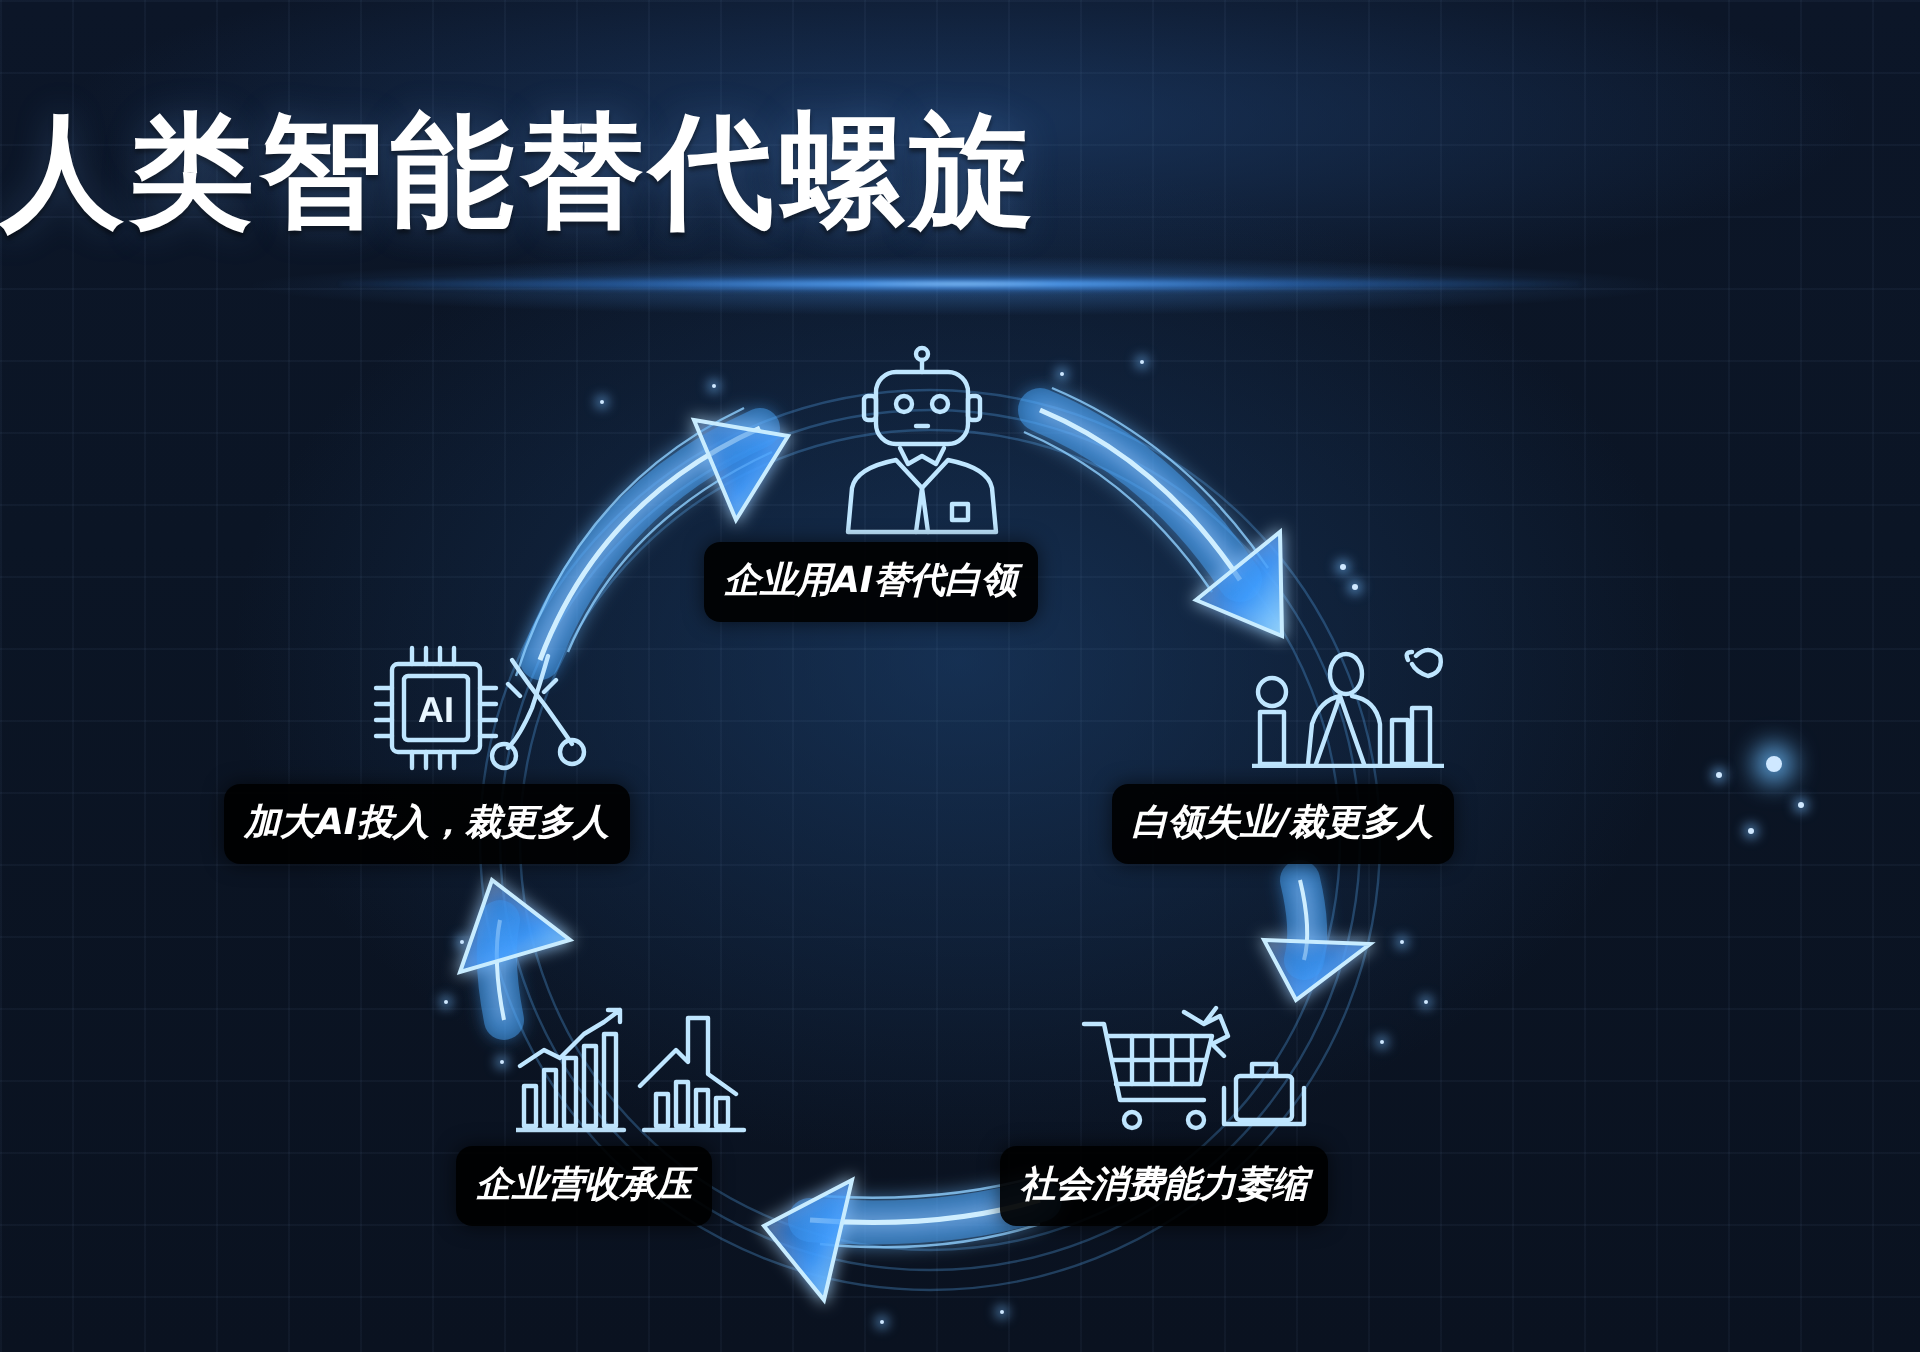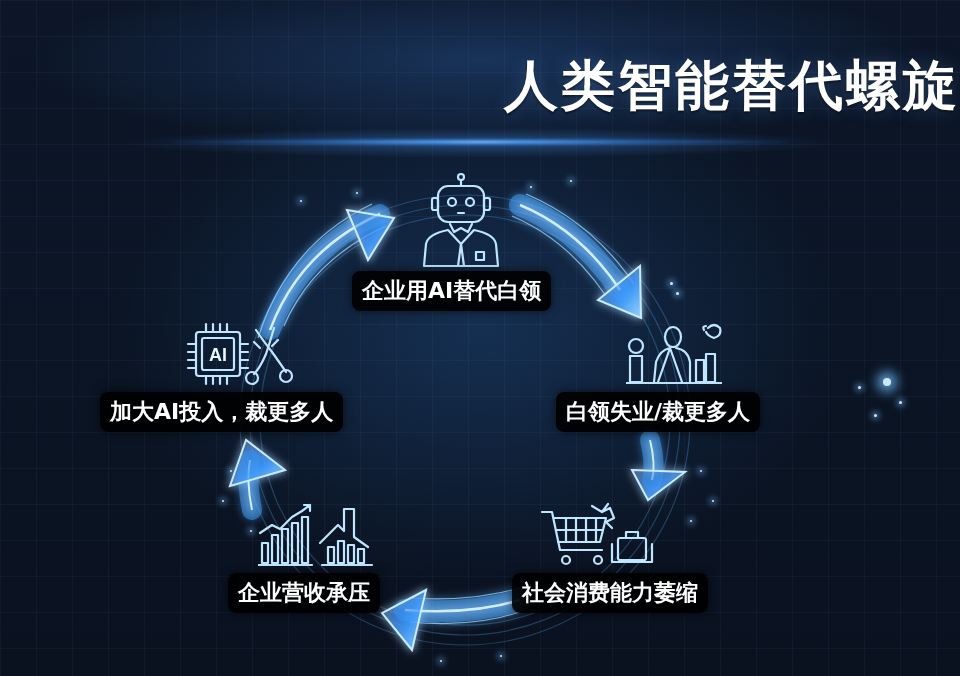--- a/index.html
+++ b/index.html
@@ -18,43 +18,44 @@
     .grid {
       position: absolute; inset: 0;
       background-image:
         linear-gradient(rgba(120,150,190,0.07) 1px, transparent 1px),
         linear-gradient(90deg, rgba(120,150,190,0.07) 1px, transparent 1px);
       background-size: 36px 36px;
       opacity: 0.9;
     }
     .title {
       position: absolute; left: 0; right: 0; top: 40px;
-      text-align: right;
-      color: #ffffff; font-weight: bold; font-size: 54px; letter-spacing: 3px;
+      text-align: left;
+      color: #ffffff; font-weight: bold; font-size: 62px; letter-spacing: 3px;
       line-height: 92px;
       text-shadow: 0 0 18px rgba(120,180,255,0.25), 0 2px 2px rgba(0,0,0,0.6);
     }
     .title-glow {
       position: absolute; left: 170px; width: 620px; top: 138px; height: 8px;
       background: radial-gradient(ellipse at center, rgba(210,240,255,1) 0%, rgba(90,170,255,0.9) 12%, rgba(50,130,230,0.45) 40%, rgba(40,110,210,0) 75%);
       filter: blur(1px);
     }
     .title-glow-wide {
       position: absolute; left: 120px; width: 720px; top: 128px; height: 30px;
       background: radial-gradient(ellipse at center, rgba(80,160,255,0.35) 0%, rgba(40,110,210,0) 70%);
     }
     svg.ring { position: absolute; left: 0; top: 0; }
     .node { position: absolute; }
     .label {
       position: absolute;
       background: rgba(0,0,0,0.92);
-      color: #ffffff; font-weight: bold; font-size: 22px;
+      color: #ffffff; font-weight: bold; font-size: 18px;
       border-radius: 8px; padding: 0 10px;
       height: 40px; line-height: 40px; white-space: nowrap;
       box-shadow: 0 0 10px rgba(0,0,0,0.6);
+      font-style: italic;
     }
     .icon { position: absolute; }
     .star {
       position: absolute; border-radius: 50%;
       background: #cfe8ff;
       box-shadow: 0 0 6px 2px rgba(120,190,255,0.7);
     }
   </style>
 </head>
 <body>
@@ -192,21 +193,21 @@
     <line x1="46" y1="16" x2="46" y2="40"></line>
     <line x1="56" y1="16" x2="56" y2="40"></line>
     <line x1="16" y1="28" x2="63" y2="28"></line>
     <circle cx="26" cy="58" r="4"></circle>
     <circle cx="58" cy="58" r="4"></circle>
     <path d="M 52 4 L 62 10 L 70 6 L 74 16 L 66 20 M 62 10 L 68 2 M 66 20 L 72 26"></path>
     <rect x="78" y="36" width="28" height="22" rx="2"></rect>
     <path d="M 86 36 L 86 30 L 98 30 L 98 36"></path>
     <path d="M 72 42 L 72 60 L 112 60 L 112 42"></path>
   </svg>
-  <div class="label" style="left:512px;top:573px;text-align:center;">社会消费能力萎缩</div>
+  <div class="label" style="left:500px;top:573px;text-align:center;">社会消费能力萎缩</div>
 </div>
 
 <div class="node">
   <svg class="icon" style="left:258px;top:503px;" width="116" height="64" viewBox="0 0 116 64" fill="none" stroke="#bfe6ff" stroke-width="2.2" stroke-linejoin="round" stroke-linecap="round">
     <rect x="4" y="40" width="6" height="20"></rect>
     <rect x="14" y="32" width="6" height="28"></rect>
     <rect x="24" y="26" width="6" height="34"></rect>
     <rect x="34" y="20" width="6" height="40"></rect>
     <rect x="44" y="14" width="6" height="46"></rect>
     <path d="M 2 30 L 14 22 L 22 26 L 34 14 L 44 8 L 52 2 M 46 2 L 52 2 L 52 8"></path>
@@ -245,14 +246,14 @@
       <text x="32" y="39" text-anchor="middle" fill="#e8f6ff" stroke="none" font-size="18" font-weight="bold" font-family="Liberation Sans, sans-serif">AI</text>
     </g>
     <g>
       <path d="M 70 8 Q 78 20 86 30 Q 96 44 100 50"></path>
       <path d="M 88 6 Q 84 20 80 32 Q 74 46 68 52"></path>
       <circle cx="100" cy="54" r="6"></circle>
       <circle cx="66" cy="56" r="6"></circle>
       <path d="M 68 20 L 74 26 M 92 18 L 86 24"></path>
     </g>
   </svg>
-  <div class="label" style="left:100px;top:392px;">加大AI投入，裁更多人</div>
+  <div class="label" style="left:112px;top:392px;">加大AI投入，裁更多人</div>
 </div>
 
 </body></html>

